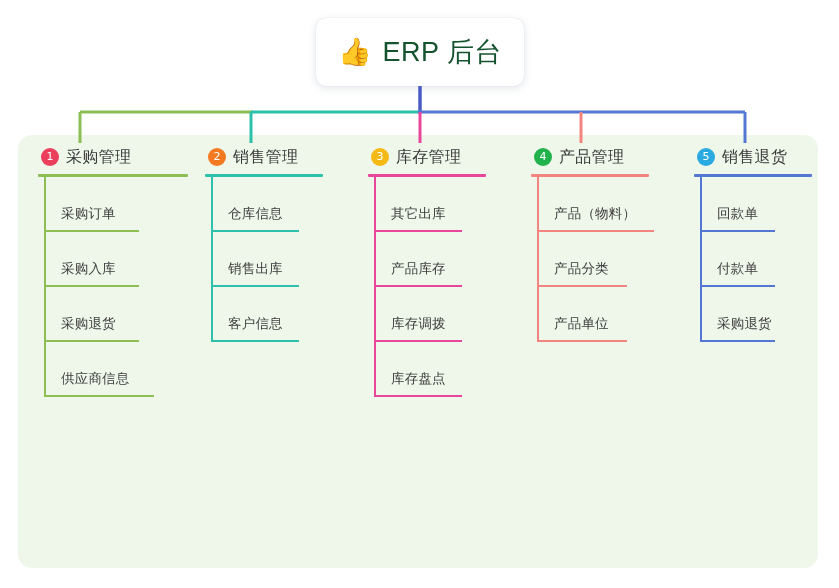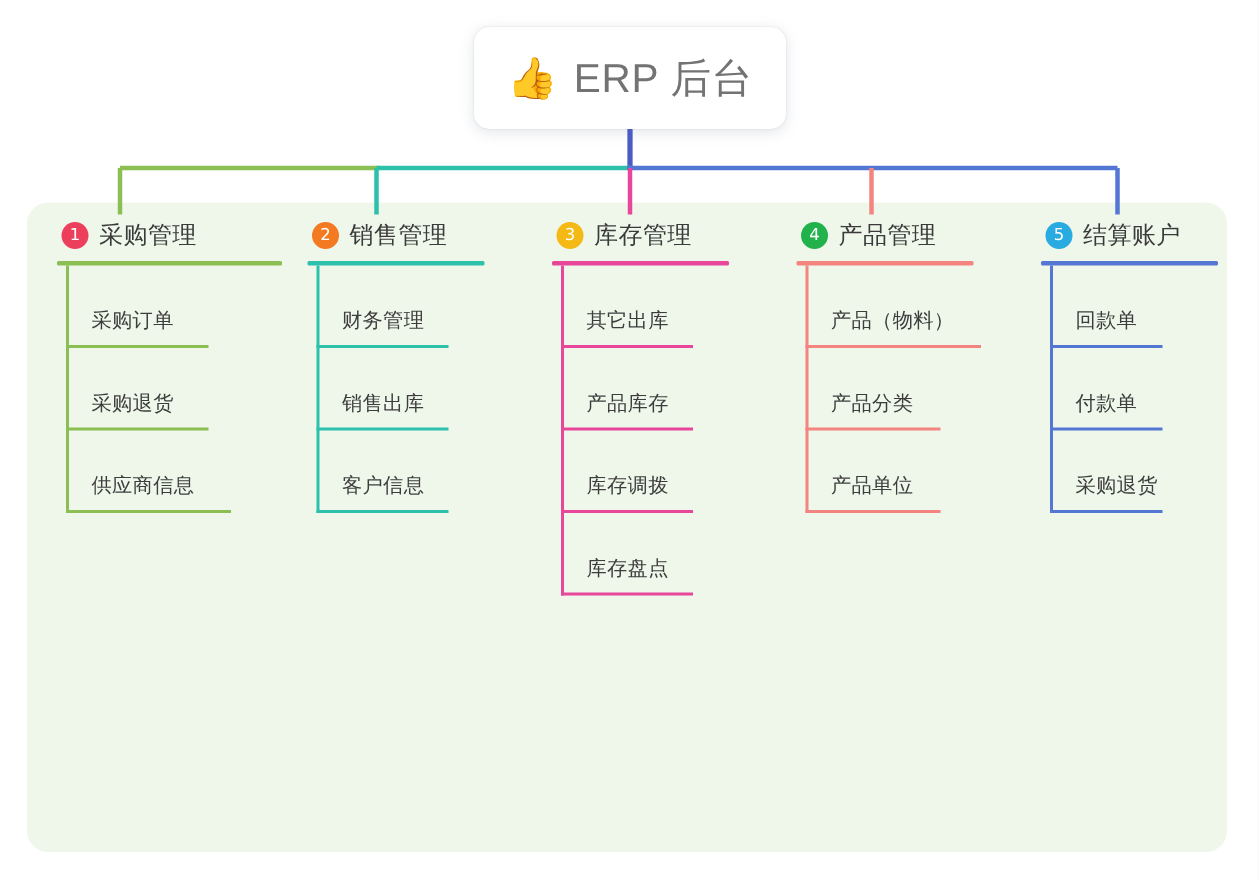--- a/index.html
+++ b/index.html
@@ -44,21 +44,21 @@
     align-items: center;
     gap: 11px;
   }
   .root-emoji {
     font-size: 27px;
     line-height: 1;
     color: #f0b429;
   }
   .root-title {
     font-size: 27px;
-    color: #737373;
+    color: #14532d;
     letter-spacing: 0.5px;
     white-space: nowrap;
   }
 
   
   #connectors {
     position: absolute;
     left: 0; top: 0;
     width: 839px;
     height: 588px;
@@ -179,39 +179,43 @@
           <span class="col-title">采购管理</span>
         </div>
         <div class="col-underline" style="background: rgb(140, 191, 83); width: 150px;"></div>
         <div class="leaf-list">
           <div class="spine" style="background: rgb(140, 191, 83);"></div>
           <div class="leaf">
             <span class="leaf-text">采购订单</span>
             <div class="leaf-rule" style="background: rgb(140, 191, 83); width: 95px;"></div>
           </div>
           <div class="leaf">
+            <span class="leaf-text">采购入库</span>
+            <div class="leaf-rule" style="background: rgb(140, 191, 83); width: 95px;"></div>
+          </div>
+          <div class="leaf">
             <span class="leaf-text">采购退货</span>
             <div class="leaf-rule" style="background: rgb(140, 191, 83); width: 95px;"></div>
           </div>
           <div class="leaf">
             <span class="leaf-text">供应商信息</span>
             <div class="leaf-rule" style="background: rgb(140, 191, 83); width: 110px;"></div>
           </div>
         </div>
       </div>
       <div class="column" style="left: 205px; width: 118px;">
         <div class="col-head">
           <span class="badge" style="background: rgb(243, 122, 33);">2</span>
           <span class="col-title">销售管理</span>
         </div>
         <div class="col-underline" style="background: rgb(45, 193, 171); width: 118px;"></div>
         <div class="leaf-list">
           <div class="spine" style="background: rgb(45, 193, 171);"></div>
           <div class="leaf">
-            <span class="leaf-text">财务管理</span>
+            <span class="leaf-text">仓库信息</span>
             <div class="leaf-rule" style="background: rgb(45, 193, 171); width: 88px;"></div>
           </div>
           <div class="leaf">
             <span class="leaf-text">销售出库</span>
             <div class="leaf-rule" style="background: rgb(45, 193, 171); width: 88px;"></div>
           </div>
           <div class="leaf">
             <span class="leaf-text">客户信息</span>
             <div class="leaf-rule" style="background: rgb(45, 193, 171); width: 88px;"></div>
           </div>
@@ -261,21 +265,21 @@
           </div>
           <div class="leaf">
             <span class="leaf-text">产品单位</span>
             <div class="leaf-rule" style="background: rgb(244, 132, 127); width: 90px;"></div>
           </div>
         </div>
       </div>
       <div class="column" style="left: 694px; width: 118px;">
         <div class="col-head">
           <span class="badge" style="background: rgb(41, 171, 226);">5</span>
-          <span class="col-title">结算账户</span>
+          <span class="col-title">销售退货</span>
         </div>
         <div class="col-underline" style="background: rgb(85, 119, 212); width: 118px;"></div>
         <div class="leaf-list">
           <div class="spine" style="background: rgb(85, 119, 212);"></div>
           <div class="leaf">
             <span class="leaf-text">回款单</span>
             <div class="leaf-rule" style="background: rgb(85, 119, 212); width: 75px;"></div>
           </div>
           <div class="leaf">
             <span class="leaf-text">付款单</span>

